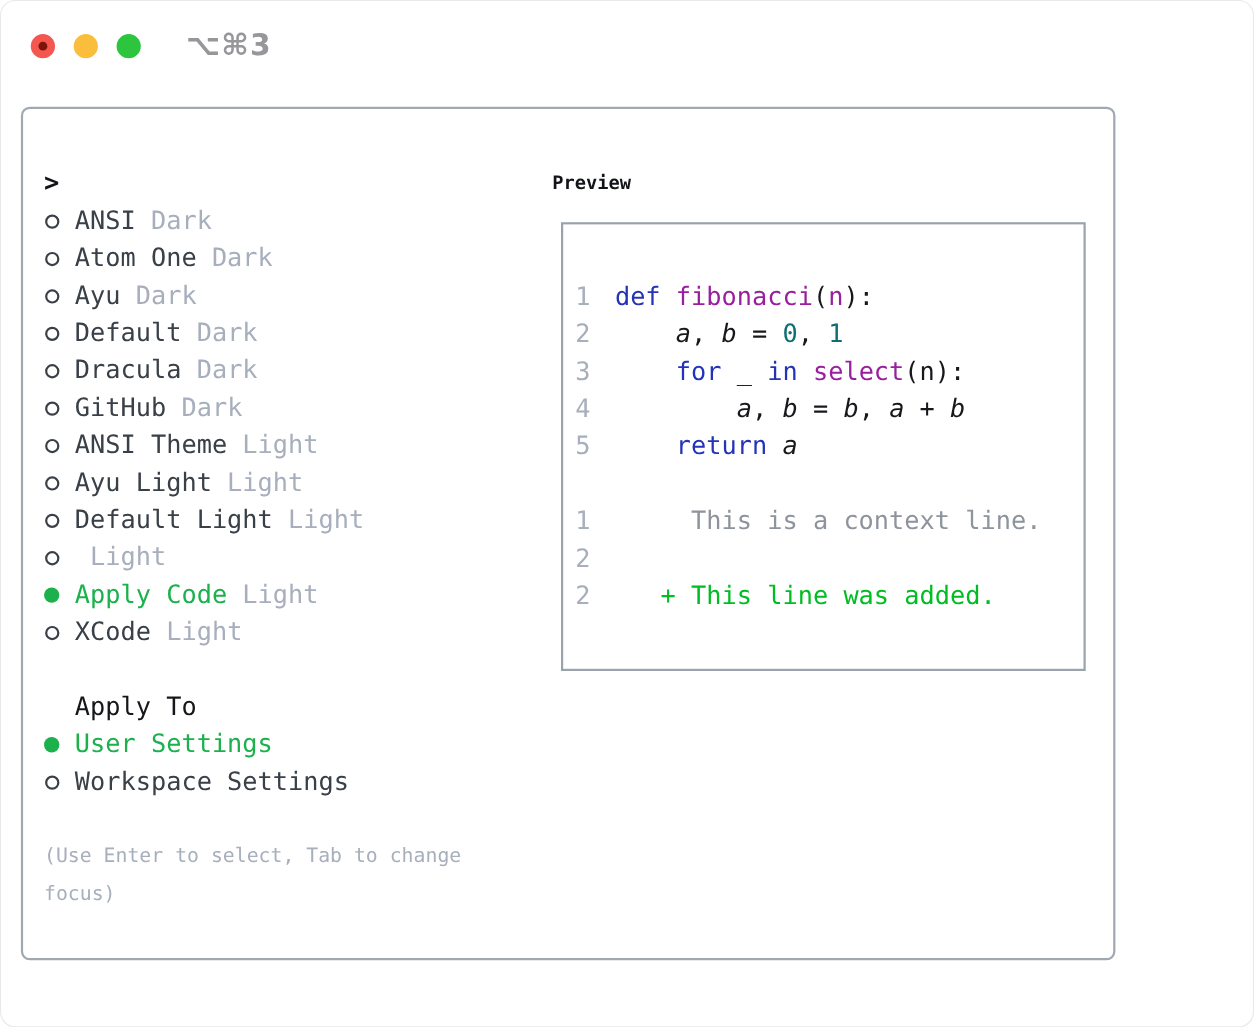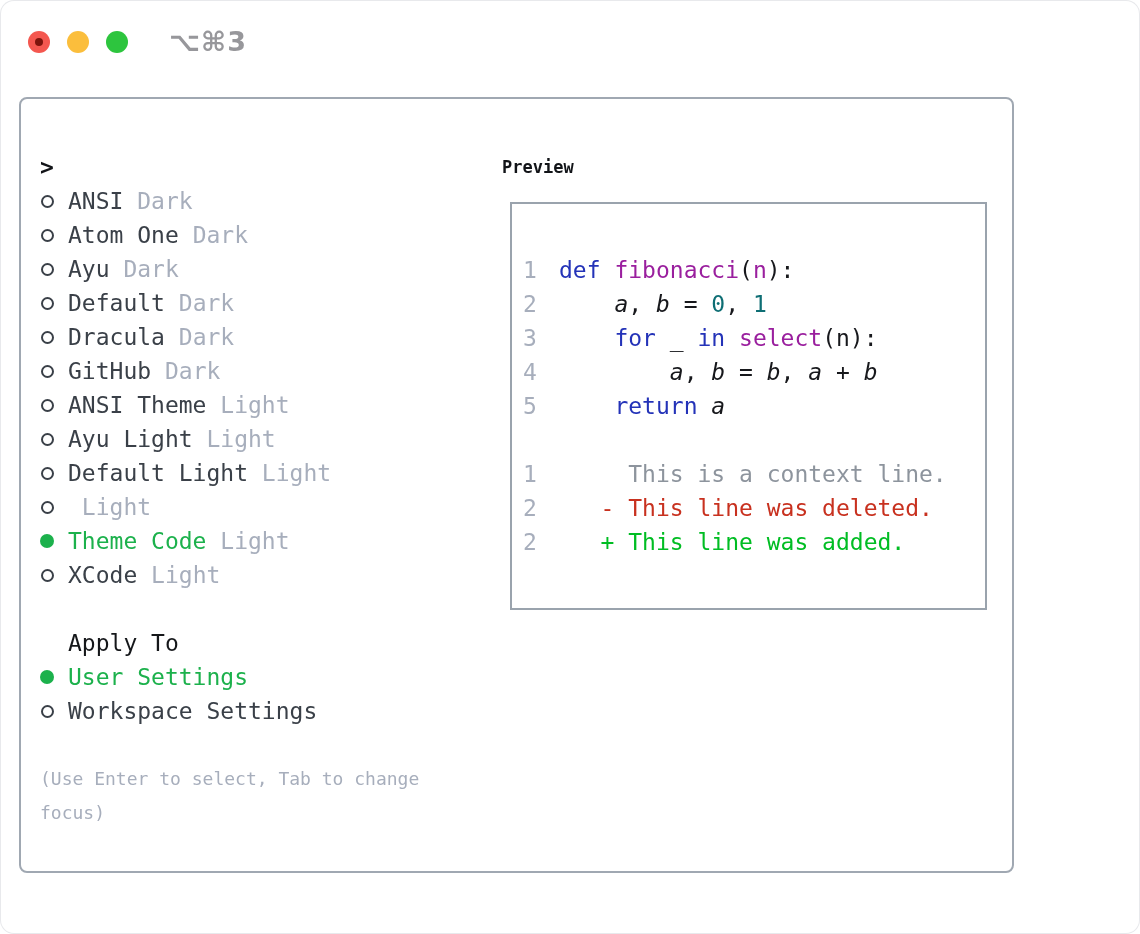--- a/index.html
+++ b/index.html
@@ -80,21 +80,21 @@
           <div class="row"><span class="bullet"><span class="circle"></span></span><span class="name">ANSI</span><span class="variant"> Dark</span></div>
           <div class="row"><span class="bullet"><span class="circle"></span></span><span class="name">Atom One</span><span class="variant"> Dark</span></div>
           <div class="row"><span class="bullet"><span class="circle"></span></span><span class="name">Ayu</span><span class="variant"> Dark</span></div>
           <div class="row"><span class="bullet"><span class="circle"></span></span><span class="name">Default</span><span class="variant"> Dark</span></div>
           <div class="row"><span class="bullet"><span class="circle"></span></span><span class="name">Dracula</span><span class="variant"> Dark</span></div>
           <div class="row"><span class="bullet"><span class="circle"></span></span><span class="name">GitHub</span><span class="variant"> Dark</span></div>
           <div class="row"><span class="bullet"><span class="circle"></span></span><span class="name">ANSI Theme</span><span class="variant"> Light</span></div>
           <div class="row"><span class="bullet"><span class="circle"></span></span><span class="name">Ayu Light</span><span class="variant"> Light</span></div>
           <div class="row"><span class="bullet"><span class="circle"></span></span><span class="name">Default Light</span><span class="variant"> Light</span></div>
           <div class="row"><span class="bullet"><span class="circle"></span></span><span class="variant"> Light</span></div>
-          <div class="row"><span class="bullet"><span class="circle filled"></span></span><span class="name selected">Theme Code</span><span class="variant"> Light</span></div>
+          <div class="row"><span class="bullet"><span class="circle filled"></span></span><span class="name selected">Apply Code</span><span class="variant"> Light</span></div>
           <div class="row"><span class="bullet"><span class="circle"></span></span><span class="name">XCode</span><span class="variant"> Light</span></div>
         </div>
     </div>
 
     <div class="apply-block">
       <div class="row">
         <span class="bullet"></span>
         <span class="apply-heading">Apply To</span>
       </div>
       <div>
@@ -109,19 +109,19 @@
 
     <div class="pbox">
       <div>
           <div class="cline"><span class="lnum">1</span><span class="ctext"><span class="kw">def </span><span class="fn">fibonacci</span><span class="pl">(</span><span class="fn">n</span><span class="pl">):</span></span></div>
           <div class="cline"><span class="lnum">2</span><span class="ctext"><span class="pl">    </span><span class="var">a</span><span class="pl">, </span><span class="var">b</span><span class="pl"> = </span><span class="num">0</span><span class="pl">, </span><span class="num">1</span></span></div>
           <div class="cline"><span class="lnum">3</span><span class="ctext"><span class="pl">    </span><span class="kw">for </span><span class="pl">_ </span><span class="kw">in </span><span class="fn">select</span><span class="pl">(n):</span></span></div>
           <div class="cline"><span class="lnum">4</span><span class="ctext"><span class="pl">        </span><span class="var">a</span><span class="pl">, </span><span class="var">b</span><span class="pl"> = </span><span class="var">b</span><span class="pl">, </span><span class="var">a</span><span class="pl"> + </span><span class="var">b</span></span></div>
           <div class="cline"><span class="lnum">5</span><span class="ctext"><span class="pl">    </span><span class="kw">return </span><span class="var">a</span></span></div>
           <div class="cline"><span class="lnum"></span><span class="ctext"></span></div>
           <div class="cline"><span class="lnum">1</span><span class="ctext"><span class="ctx">     This is a context line.</span></span></div>
-          <div class="cline"><span class="lnum">2</span><span class="ctext"><span class="pl">   </span><span class="del">- This line was deleted.</span></span></div>
+          <div class="cline"><span class="lnum">2</span><span class="ctext"><span class="pl">   </span></span></div>
           <div class="cline"><span class="lnum">2</span><span class="ctext"><span class="pl">   </span><span class="add">+ This line was added.</span></span></div>
         </div>
     </div>
 
   </div>
 </div>
 
 </body></html>

